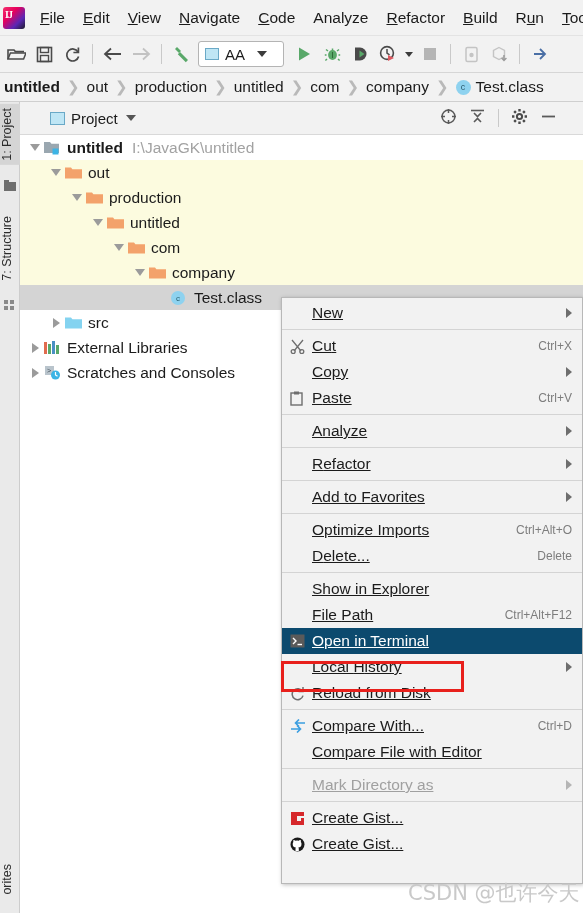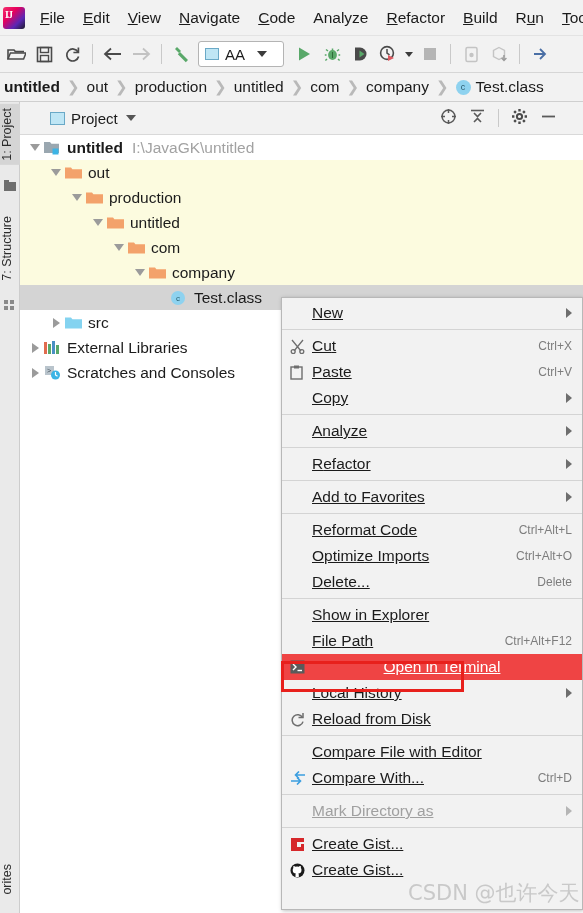--- a/index.html
+++ b/index.html
@@ -111,21 +111,21 @@
     position:absolute; left:281px; top:297px; width:302px;
     background:#f2f2f2; border:1px solid #b8b8b8;
     box-shadow: 1px 1px 4px rgba(0,0,0,.25);
     padding: 2px 0 0 0;
   }
   .mi {
     height:26px; display:flex; align-items:center; position:relative;
     font-size:15.5px; color:#1b1b1b; padding-left:8px; padding-right:10px;
     white-space:nowrap;
   }
-  .mi.sel { background:#ef4444; color:#fff;text-align:center; }
+  .mi.sel { background:#0c4a6e; color:#fff; }
   .mi.disabled { color:#a0a0a0; }
   .mi-ico { width:22px; display:flex; align-items:center; justify-content:flex-start; flex:none; }
   .mi-lbl { flex: 1 1 auto; text-decoration: underline; }
   .mi-acc { color:#7d7d7d; font-size:12px; margin-left:auto; padding-left:18px; }
   .mi-arrow { margin-left:auto; width:0;height:0;
     border-top:5px solid transparent;border-bottom:5px solid transparent;border-left:6px solid #6e6e6e;}
   .mi.disabled .mi-arrow { border-left-color:#b5b5b5; }
   .msep { height:1px; background:#d4d4d4; margin: 3px 0; }
   .mn-u { text-decoration: underline; }
 
@@ -495,58 +495,53 @@
             <svg width="15" height="15" viewBox="0 0 15 15">
               <path d="M2 1l9 11M13 1L4 12" stroke="#6e6e6e" stroke-width="1.3" fill="none"></path>
               <circle cx="3.2" cy="12.6" r="2" stroke="#6e6e6e" stroke-width="1.3" fill="none"></circle>
               <circle cx="11.8" cy="12.6" r="2" stroke="#6e6e6e" stroke-width="1.3" fill="none"></circle>
             </svg>
           </span>
           <span class="mi-lbl">Cu<span class="mn-u">t</span></span>
           <span class="mi-acc">Ctrl+X</span>
         </div>
         <div class="mi">
+          <span class="mi-ico"></span>
+          <span class="mi-lbl">Copy</span>
+          <span class="mi-arrow"></span>
+        </div>
+        <div class="mi">
           <span class="mi-ico">
             <svg width="13" height="15" viewBox="0 0 13 15">
               <rect x="1" y="2" width="11" height="12" stroke="#6e6e6e" stroke-width="1.4" fill="none"></rect>
               <rect x="4" y="0.5" width="5" height="3" fill="#6e6e6e"></rect>
             </svg>
           </span>
           <span class="mi-lbl"><span class="mn-u">P</span>aste</span>
           <span class="mi-acc">Ctrl+V</span>
         </div>
-        <div class="mi">
-          <span class="mi-ico"></span>
-          <span class="mi-lbl">Copy</span>
-          <span class="mi-arrow"></span>
-        </div>
         <div class="msep"></div>
         <div class="mi">
           <span class="mi-ico"></span>
           <span class="mi-lbl">Analy<span class="mn-u">z</span>e</span>
           <span class="mi-arrow"></span>
         </div>
         <div class="msep"></div>
         <div class="mi">
           <span class="mi-ico"></span>
           <span class="mi-lbl"><span class="mn-u">R</span>efactor</span>
           <span class="mi-arrow"></span>
         </div>
         <div class="msep"></div>
         <div class="mi">
           <span class="mi-ico"></span>
           <span class="mi-lbl">Add to <span class="mn-u">F</span>avorites</span>
           <span class="mi-arrow"></span>
         </div>
         <div class="msep"></div>
-        <div class="mi">
-          <span class="mi-ico"></span>
-          <span class="mi-lbl"><span class="mn-u">R</span>eformat Code</span>
-          <span class="mi-acc">Ctrl+Alt+L</span>
-        </div>
         <div class="mi">
           <span class="mi-ico"></span>
           <span class="mi-lbl">Optimi<span class="mn-u">z</span>e Imports</span>
           <span class="mi-acc">Ctrl+Alt+O</span>
         </div>
         <div class="mi">
           <span class="mi-ico"></span>
           <span class="mi-lbl"><span class="mn-u">D</span>elete...</span>
           <span class="mi-acc">Delete</span>
         </div>
@@ -579,33 +574,33 @@
           <span class="mi-ico">
             <svg width="15" height="15" viewBox="0 0 15 15">
               <path d="M12.5 5.5A5.5 5.5 0 1 0 13 9.6" stroke="#6e6e6e" stroke-width="1.5" fill="none"></path>
               <path d="M13 1v4.5H8.5" stroke="#6e6e6e" stroke-width="1.5" fill="none"></path>
             </svg>
           </span>
           <span class="mi-lbl">Reload from Disk</span>
         </div>
         <div class="msep"></div>
         <div class="mi">
-          <span class="mi-ico"></span>
-          <span class="mi-lbl">Co<span class="mn-u">m</span>pare File with Editor</span>
-        </div>
-        <div class="mi">
           <span class="mi-ico">
             <svg width="16" height="14" viewBox="0 0 16 14">
               <path d="M1 10h9M7 6.5L10.5 10 7 13.5" stroke="#3b9ee0" stroke-width="1.6" fill="none"></path>
               <path d="M15 4H6M9 0.5L5.5 4 9 7.5" stroke="#3b9ee0" stroke-width="1.6" fill="none"></path>
             </svg>
           </span>
           <span class="mi-lbl">Compare With...</span>
           <span class="mi-acc">Ctrl+D</span>
         </div>
+        <div class="mi">
+          <span class="mi-ico"></span>
+          <span class="mi-lbl">Co<span class="mn-u">m</span>pare File with Editor</span>
+        </div>
         <div class="msep"></div>
         <div class="mi disabled">
           <span class="mi-ico"></span>
           <span class="mi-lbl">Mark Directory as</span>
           <span class="mi-arrow"></span>
         </div>
         <div class="msep"></div>
         <div class="mi">
           <span class="mi-ico">
             <svg width="15" height="15" viewBox="0 0 15 15">

